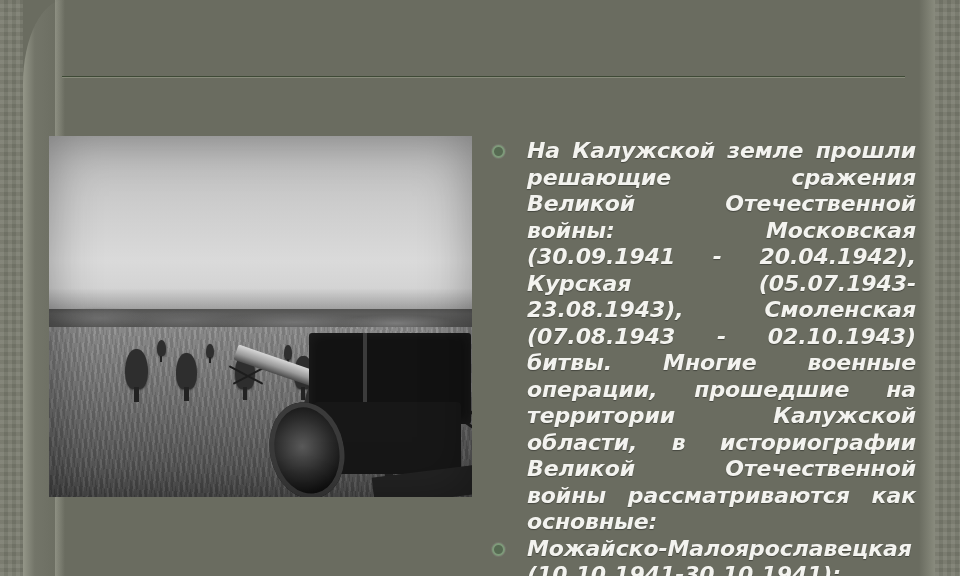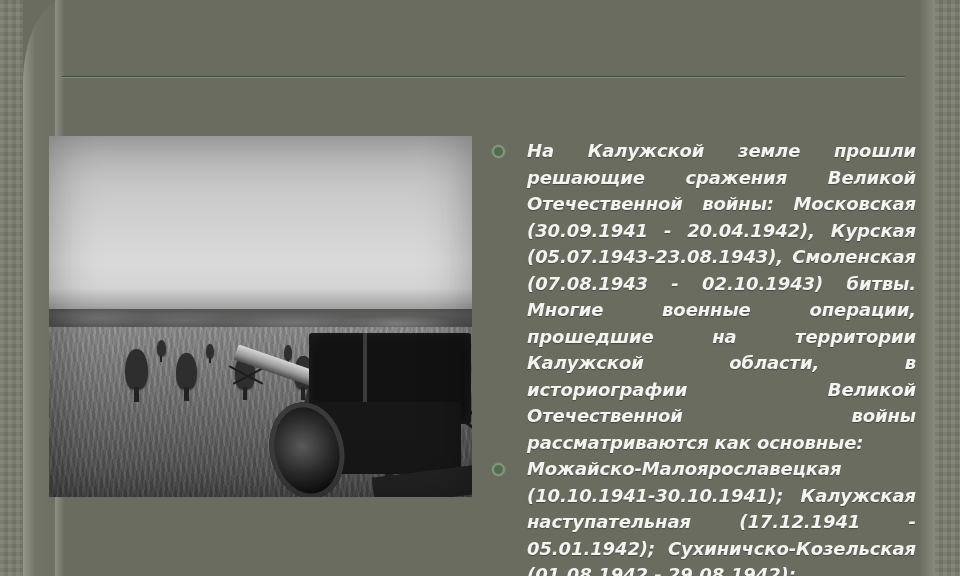--- a/index.html
+++ b/index.html
@@ -270,21 +270,21 @@
     border: 2px solid #7e9a7a;
     background: #566a52;
     box-shadow: 0 0 0 1px rgba(255,255,255,0.08);
   }
   .bullet-text {
     flex: 1 1 auto;
     color: #f3f3ef;
     font-family: "DejaVu Sans", sans-serif;
     font-style: italic;
     font-weight: bold;
-    font-size: 18px;
+    font-size: 22px;
     line-height: 26.5px;
     text-align: justify;
     text-justify: inter-word;
     letter-spacing: -0.1px;
     text-shadow: 0 1px 1px rgba(0,0,0,0.35);
   }
 </style>
 </head>
 <body>
 

